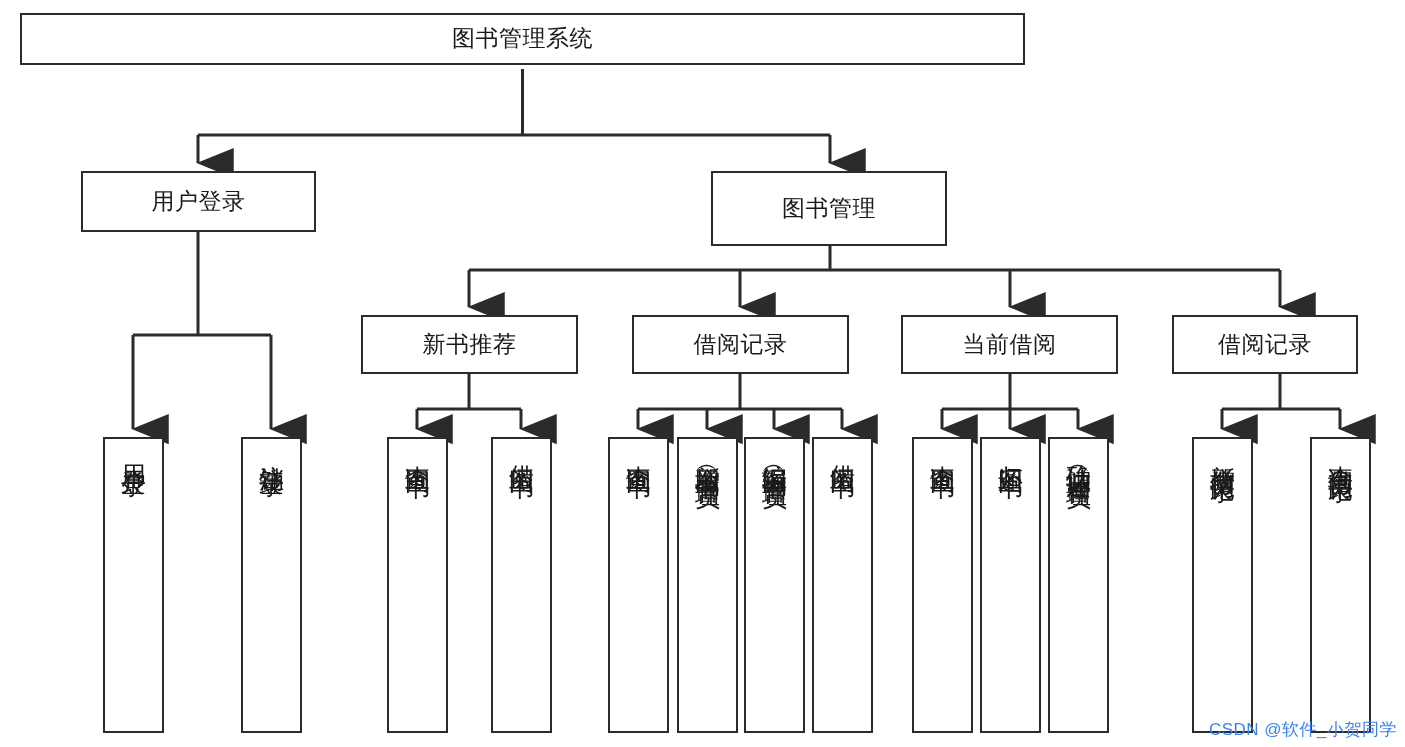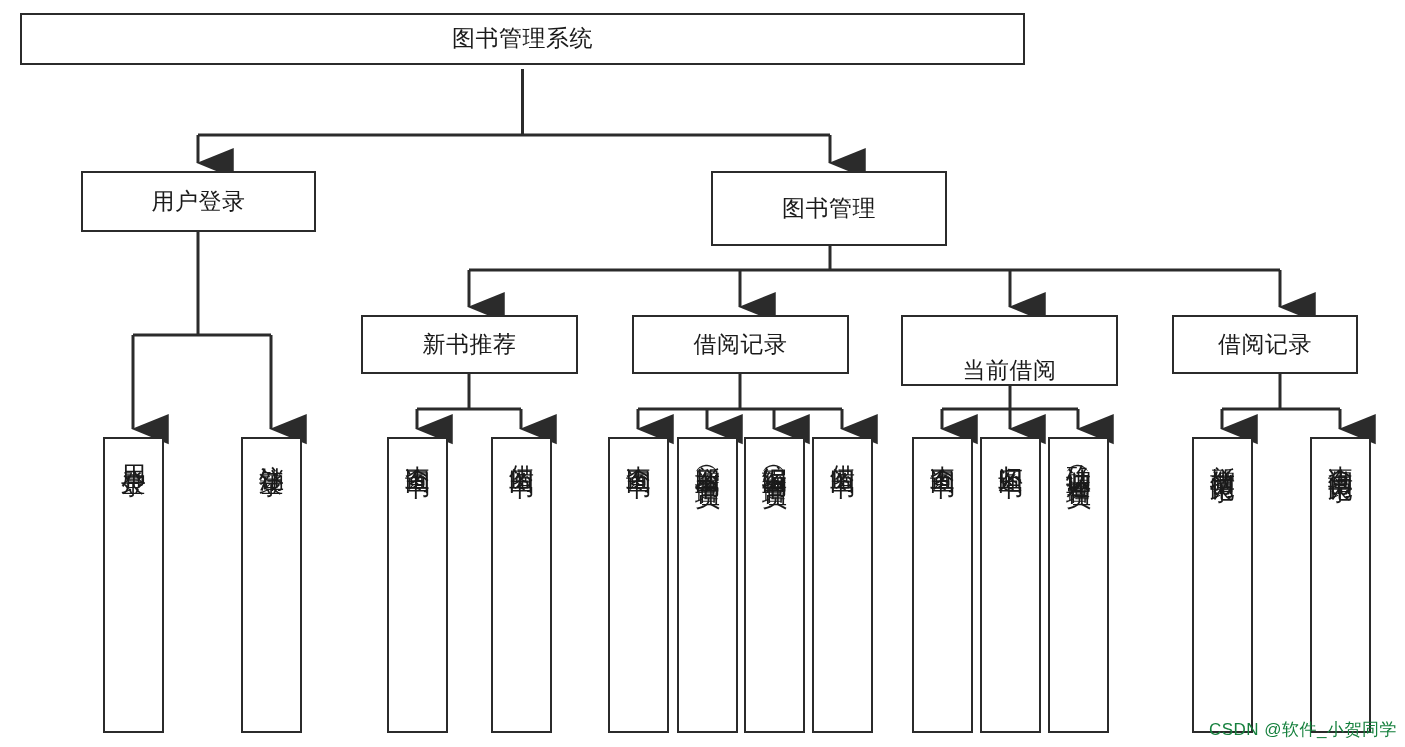--- a/index.html
+++ b/index.html
@@ -56,21 +56,21 @@
     text-orientation: upright;
     font-size: 25px;
     letter-spacing: 3px;
     line-height: 1;
   }
   #watermark {
     position: absolute;
     right: 8px;
     bottom: 6px;
     font-size: 17px;
-    color: #15803d;
+    color: #3b82f6;
     white-space: nowrap;
     z-index: 5;
     letter-spacing: 0.5px;
   }
 </style>
 </head>
 <body>
 
 <div id="canvas">
 
@@ -137,21 +137,21 @@
   <div class="node horizontal" style="left:711px; top:171px; width:236px; height:75px;">
     <span class="label">图书管理</span>
   </div>
 
   <div class="node horizontal" style="left:361px; top:315px; width:217px; height:59px;">
     <span class="label">新书推荐</span>
   </div>
   <div class="node horizontal" style="left:632px; top:315px; width:217px; height:59px;">
     <span class="label">借阅记录</span>
   </div>
-  <div class="node horizontal" style="left:901px; top:315px; width:217px; height:71px;align-items:flex-end;">
+  <div class="node horizontal" style="left:901px; top:315px; width:217px; height:59px;">
     <span class="label">当前借阅</span>
   </div>
   <div class="node horizontal" style="left:1172px; top:315px; width:186px; height:59px;">
     <span class="label">借阅记录</span>
   </div>
 
   <div class="node vertical" style="left:103px; top:437px; width:61px; height:296px;">
     <span class="label">用户登录</span>
   </div>
   <div class="node vertical" style="left:241px; top:437px; width:61px; height:296px;">

